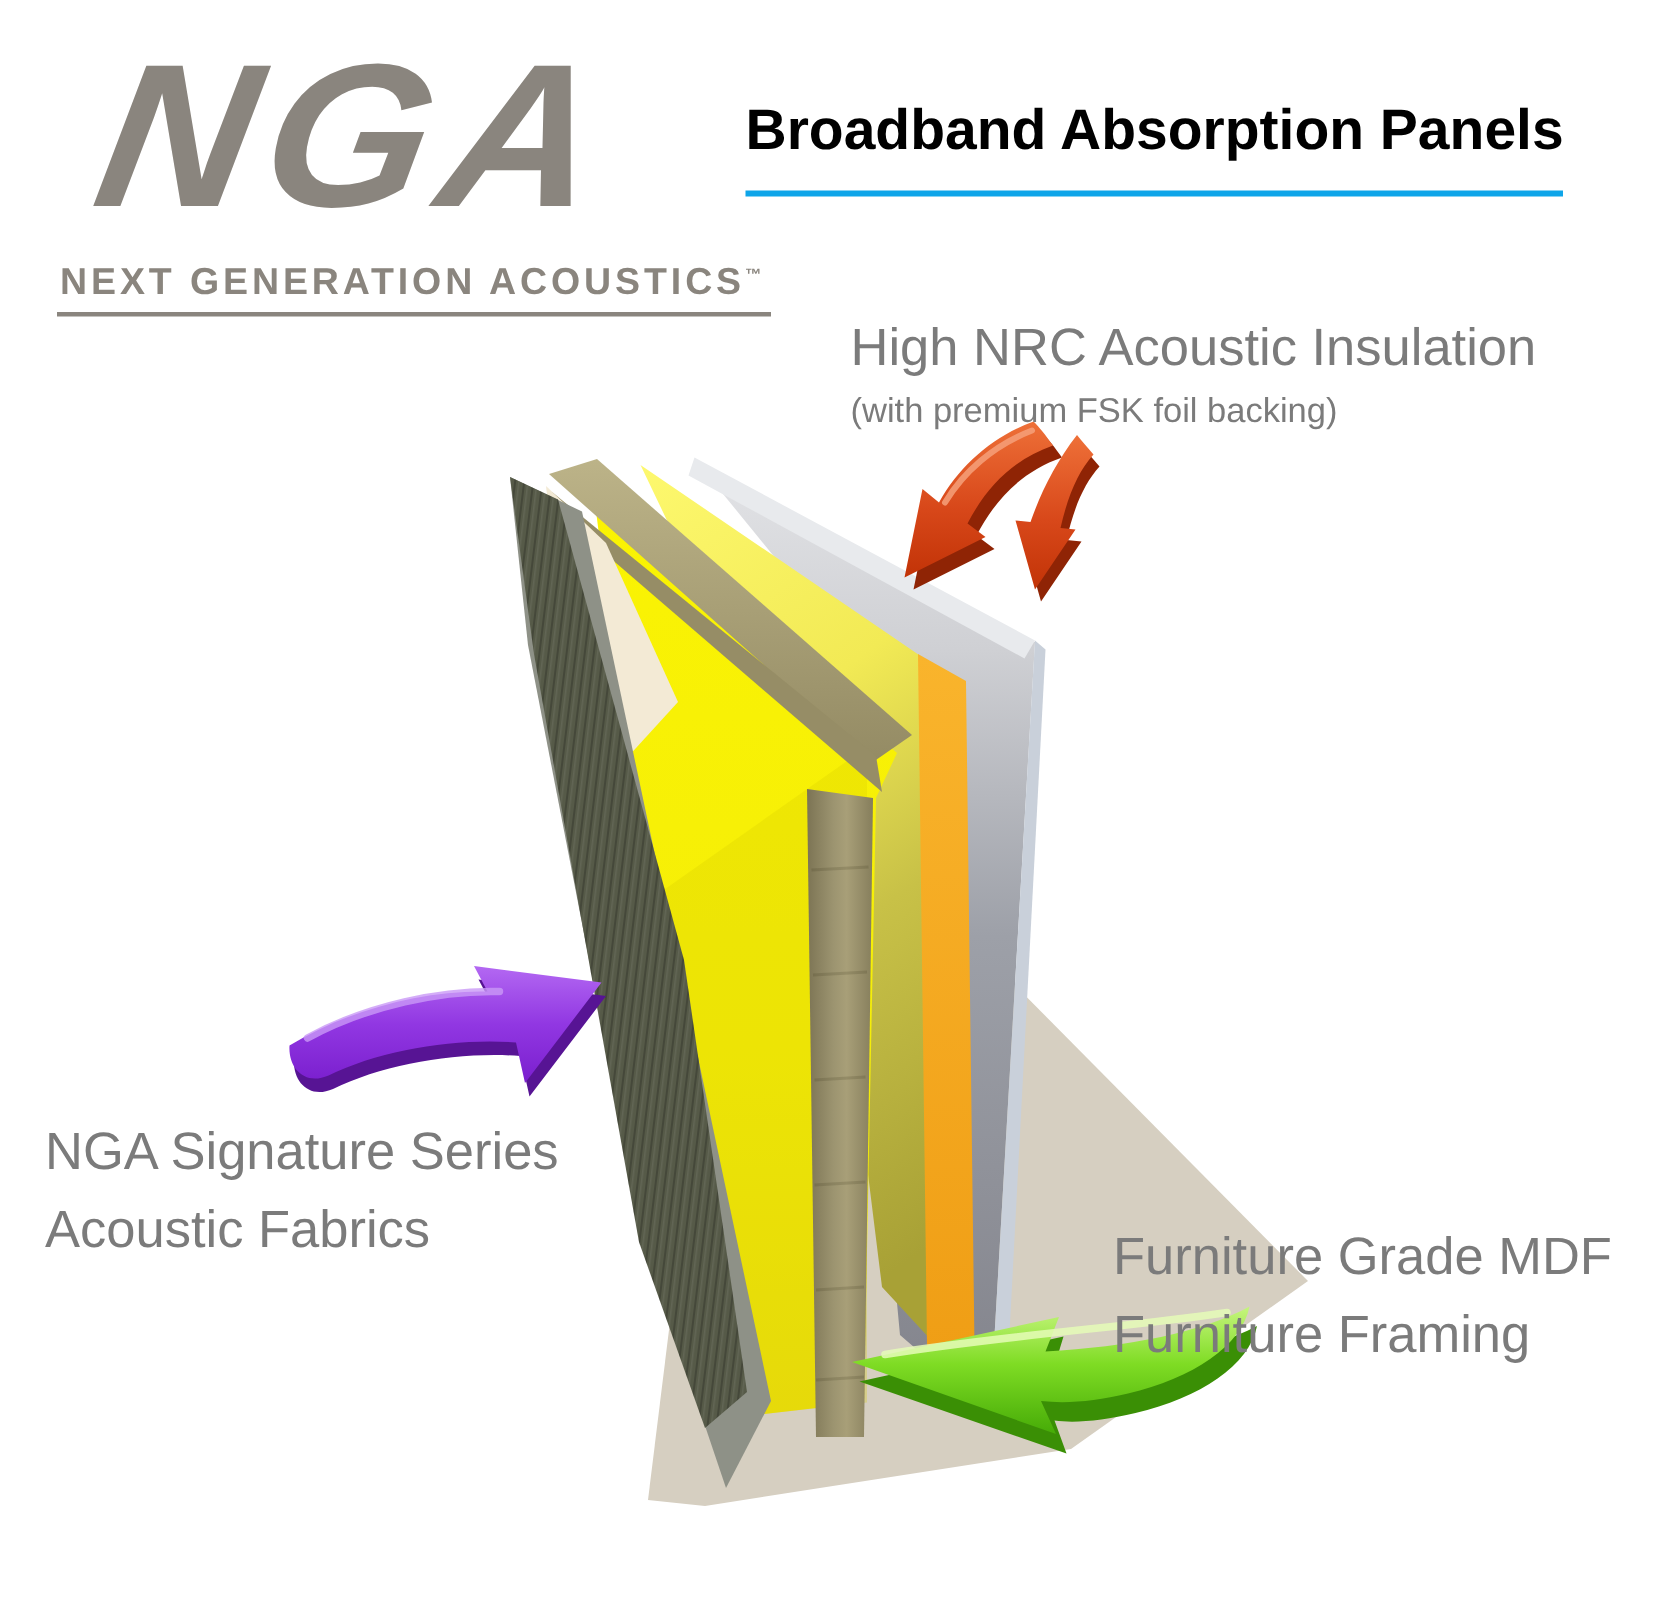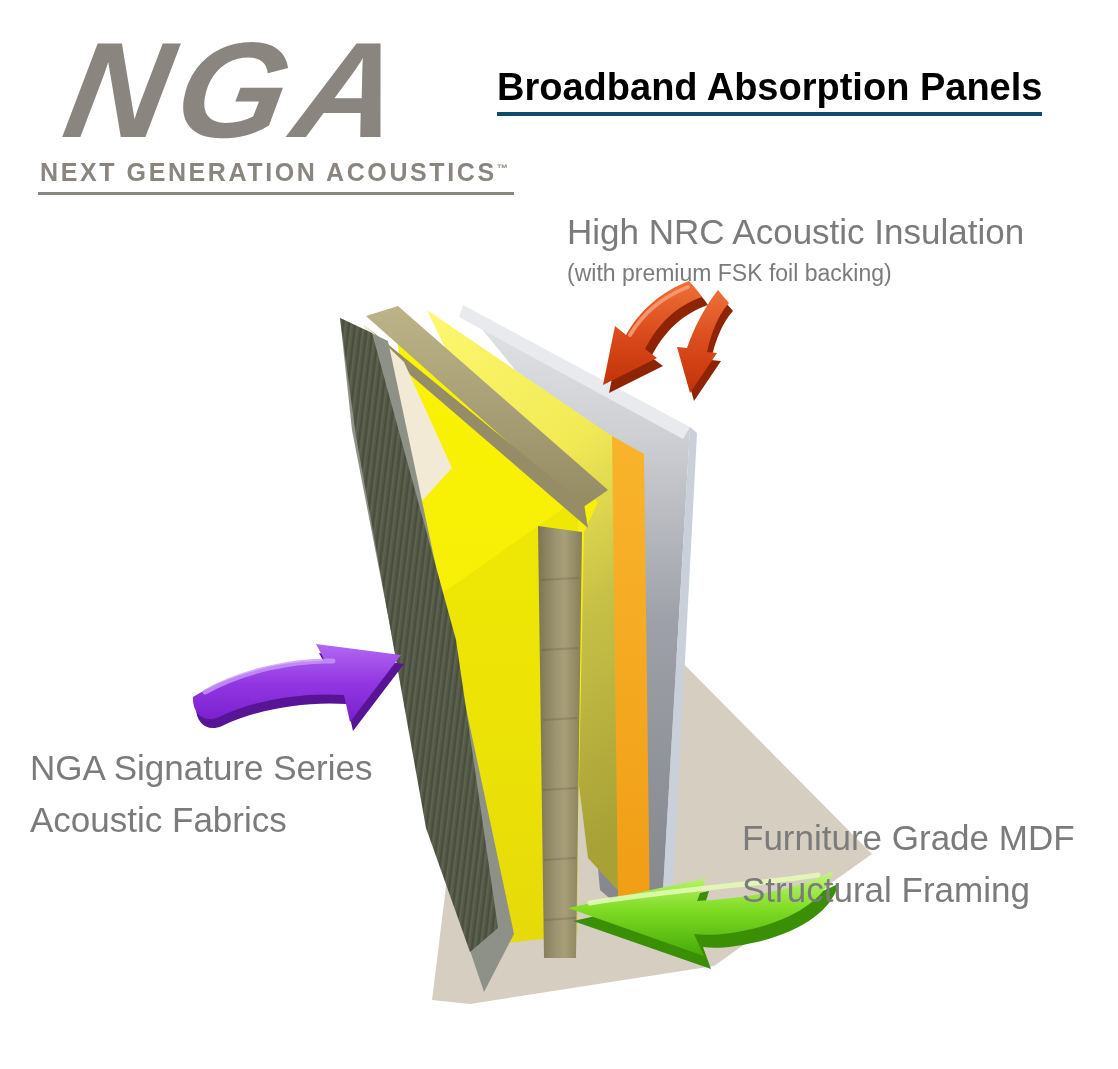--- a/index.html
+++ b/index.html
@@ -8,26 +8,26 @@
   .canvas svg{position:absolute;left:0;top:0;}
 
   
   .logo{position:absolute;left:38px;top:22px;color:#8a857e;}
   .logo-mark{font-family:"Liberation Sans",sans-serif;font-weight:bold;font-style:italic;
              font-size:136px;line-height:1.0;letter-spacing:8px;color:#8a857e;
              transform:skewX(-10deg) scaleX(1.04);transform-origin:left bottom;
              margin-left:18px;}
   .logo-tagline{font-weight:bold;font-size:25px;letter-spacing:2.6px;color:#8a857e;
                 border-bottom:3px solid #8a857e;padding:0 6px 5px 2px;display:inline-block;
-                margin-top:0;white-space:nowrap;}
+                margin-top:16px;white-space:nowrap;}
   .logo-tagline sup{font-size:11px;letter-spacing:0;}
 
   
   .title{position:absolute;left:497px;top:66px;font-size:38px;font-weight:bold;color:#000;
-         letter-spacing:0px;white-space:nowrap;border-bottom:4px solid #0c4a6e;padding-bottom:3px;}
+         letter-spacing:0px;white-space:nowrap;border-bottom:4px solid #0ea5e9;padding-bottom:18px;}
 
   
   .callout{position:absolute;color:#7b7b7b;white-space:nowrap;}
   .callout .big{font-size:35px;line-height:52px;}
   .callout .small{font-size:23px;line-height:30px;}
   .co-insulation{left:567px;top:206px;}
   .co-fabric{left:30px;top:742px;}
   .co-framing{left:742px;top:812px;}
 </style>
 </head>
@@ -175,16 +175,16 @@
     <div class="big">Acoustic Fabrics</div>
   </div>
 
   <div class="callout co-insulation">
     <div class="big">High NRC Acoustic Insulation</div>
     <div class="small">(with premium FSK foil backing)</div>
   </div>
 
   <div class="callout co-framing">
     <div class="big">Furniture Grade MDF</div>
-    <div class="big">Structural Framing</div>
+    <div class="big">Furniture Framing</div>
   </div>
 
 </div>
 
 </body></html>

